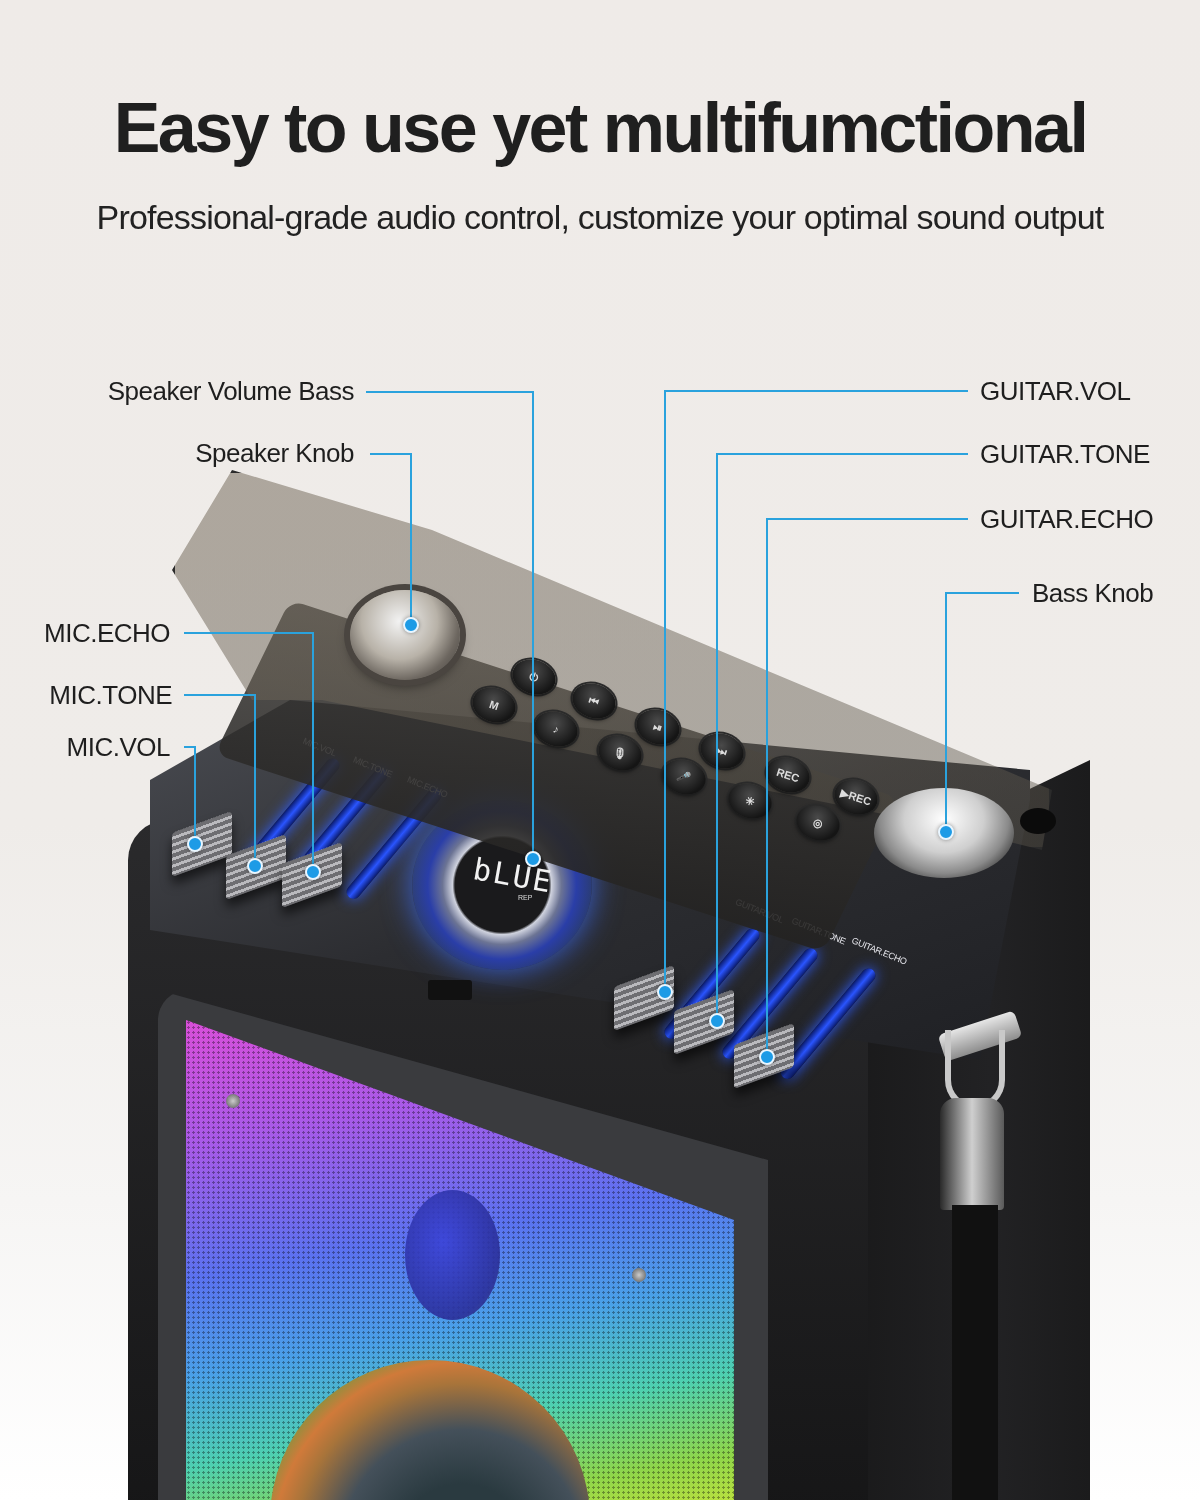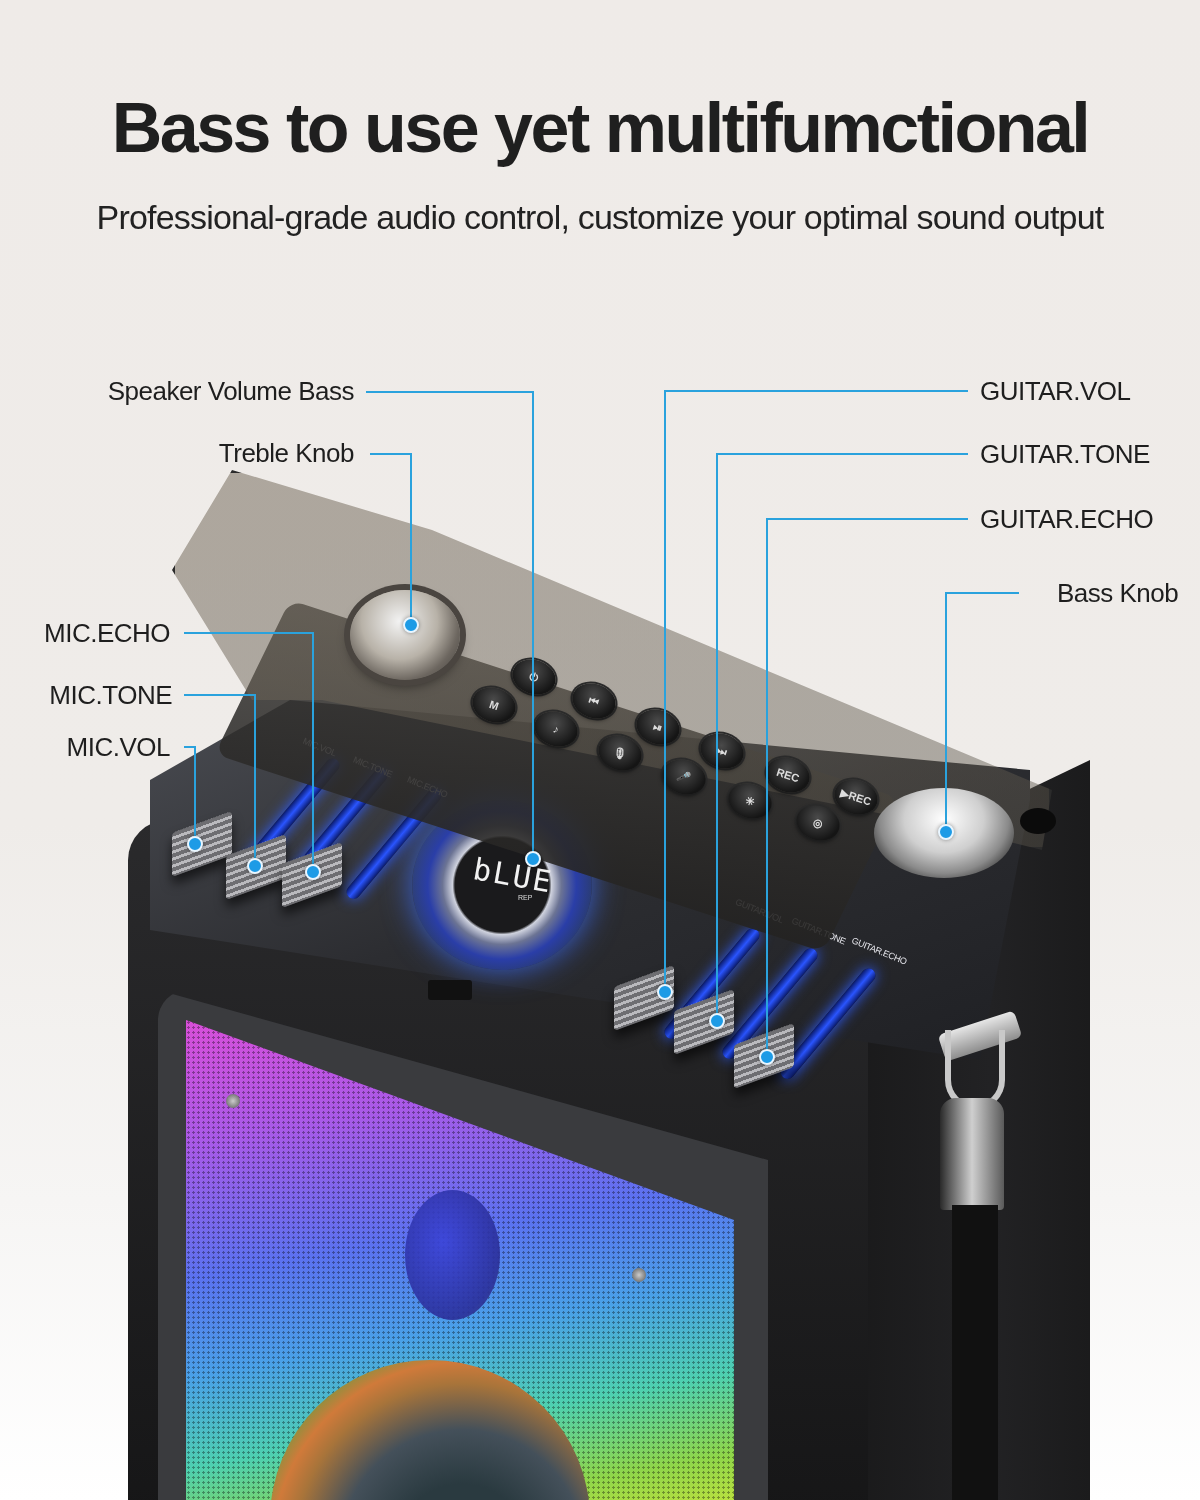--- a/index.html
+++ b/index.html
@@ -127,21 +127,21 @@
   .side-knob {
     position: absolute; left: 874px; top: 788px; width: 140px; height: 90px; border-radius: 50%;
     background: radial-gradient(ellipse at 50% 35%, #ffffff, #cfcfcf 40%, #8a8a8a 65%, #444 80%);
   }
   .port { position: absolute; left: 1020px; top: 808px; width: 36px; height: 26px; border-radius: 50%; background: #0b0b0b; }
   .usb { position: absolute; left: 428px; top: 980px; width: 44px; height: 20px; background: #111; border-radius: 3px; }
 </style>
 </head>
 <body>
 
-<h1 class="headline">Bass to use yet multifumctional</h1>
+<h1 class="headline">Easy to use yet multifumctional</h1>
 <p class="subhead">Professional-grade audio control, customize your optimal sound output</p>
 
 <div class="speaker">
   <div class="cabinet-side"></div>
   <div class="cabinet"></div>
   <div class="grille-frame"></div>
   <div class="grille"></div>
   <div class="woofer-small"></div>
   <div class="woofer-big"></div>
   <div class="screw" style="left:226px;top:1094px;"></div>
@@ -218,29 +218,29 @@
       <span>◎</span>
     </div>
 
   <div class="dring-mount"></div>
   <div class="dring"></div>
   <div class="handle-cap"></div>
   <div class="handle-bar"></div>
 </div>
 
 <span class="label right" style="left:40px;top:376px;width:314px;">Speaker Volume Bass</span>
-<span class="label right" style="left:40px;top:438px;width:314px;">Treble Knob</span>
+<span class="label right" style="left:40px;top:438px;width:314px;">Speaker Knob</span>
 <span class="label right" style="left:0;top:618px;width:170px;">MIC.ECHO</span>
 <span class="label right" style="left:0;top:680px;width:172px;">MIC.TONE</span>
 <span class="label right" style="left:0;top:732px;width:170px;">MIC.VOL</span>
 
 <span class="label" style="left:980px;top:376px;">GUITAR.VOL</span>
 <span class="label" style="left:980px;top:439px;">GUITAR.TONE</span>
 <span class="label" style="left:980px;top:504px;">GUITAR.ECHO</span>
-<span class="label" style="left:1032px;top:578px;margin-left:25px;">Bass Knob</span>
+<span class="label" style="left:1032px;top:578px;">Bass Knob</span>
 
 <div class="line-h" style="left:366px;top:391px;width:168px;"></div>
 <div class="line-v" style="left:532px;top:391px;height:468px;"></div>
 <div class="dot" style="left:533px;top:859px;"></div>
 
 <div class="line-h" style="left:370px;top:453px;width:42px;"></div>
 <div class="line-v" style="left:410px;top:453px;height:172px;"></div>
 <div class="dot" style="left:411px;top:625px;"></div>
 
 <div class="line-h" style="left:184px;top:632px;width:130px;"></div>

